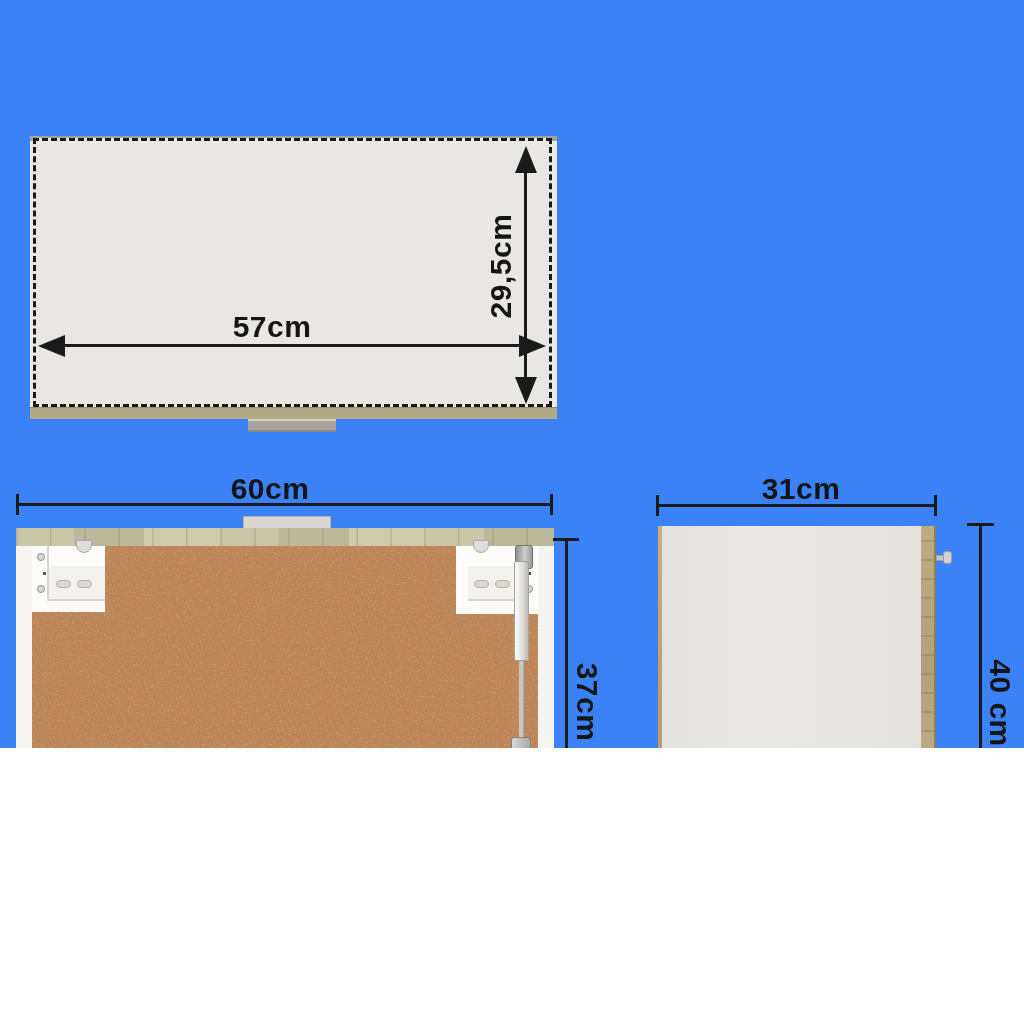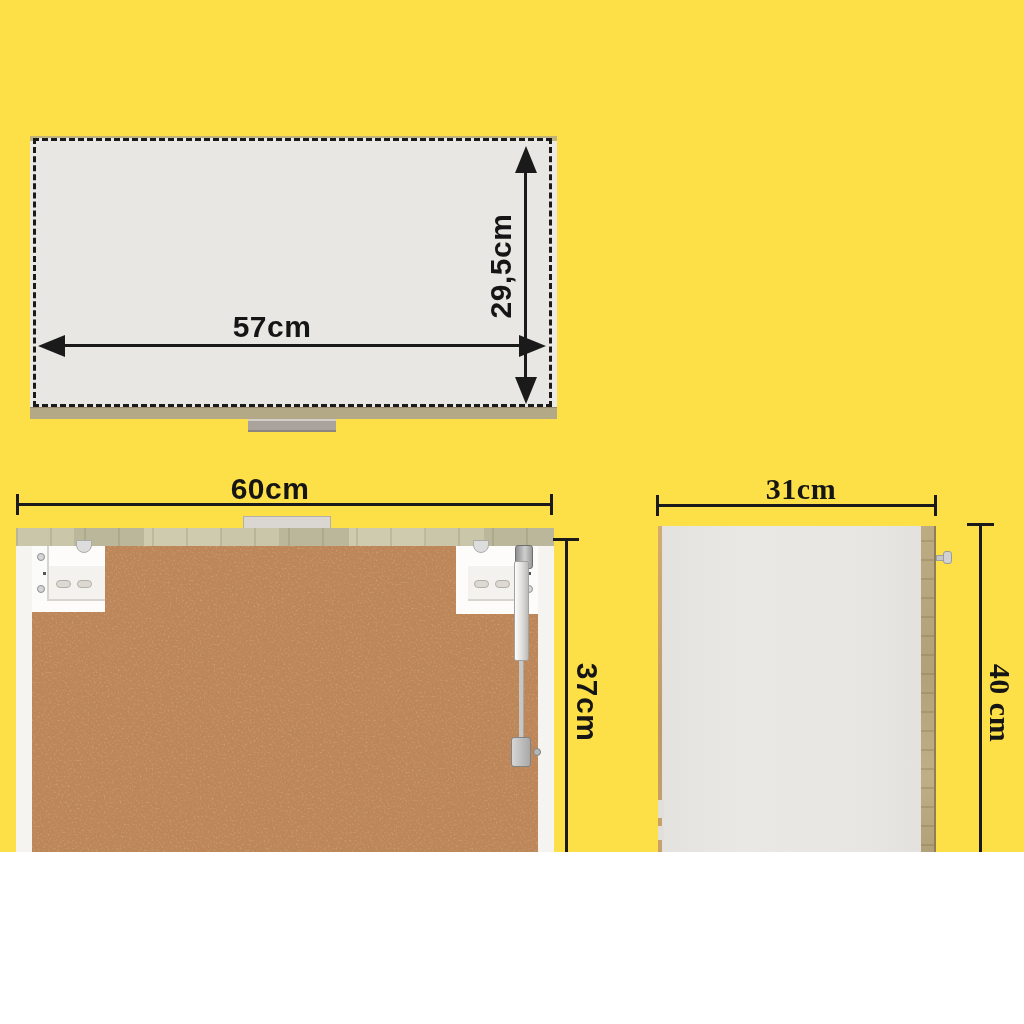--- a/index.html
+++ b/index.html
@@ -1,17 +1,17 @@
 <!DOCTYPE html>
 <html><head>
 <meta charset="utf-8">
 <style>
   html,body{margin:0;padding:0;background:#ffffff;}
   .canvas{
-    position:relative;width:1024px;height:852px;background:#fde047;overflow:hidden;
+    position:relative;width:1024px;height:748px;background:#3b82f6;overflow:hidden;
     font-family:"Liberation Sans","DejaVu Sans",sans-serif;
   }
   .abs{position:absolute;}
   
   .dim{background:#1a1a1a;}
   .dim-label{
     position:absolute;font-weight:700;font-size:30px;line-height:32px;color:#151515;
     white-space:nowrap;letter-spacing:0.5px;
   }
   .lab-c{transform:translate(-50%,-50%);}
@@ -128,21 +128,21 @@
       <div class="abs" style="left:495px;top:209px;width:20px;height:30px;background:linear-gradient(90deg,#d6d6d6,#a8a8a8);border:1px solid #828282;border-radius:3px;box-sizing:border-box;"></div>
       <div class="abs" style="left:517px;top:220px;width:8px;height:8px;border-radius:50%;background:#b5b5b5;border:1px solid #808080;box-sizing:border-box;"></div>
     </div>
 
     <div class="abs dim" style="left:553px;top:78px;width:26px;height:3px;"></div>
     <div class="abs dim" style="left:553px;top:399px;width:26px;height:3px;"></div>
     <div class="abs dim" style="left:565px;top:78px;width:3px;height:324px;"></div>
     <div class="dim-label lab-cw" style="left:587px;top:242px;">37cm</div>
   </div>
 
-  <div class="abs" style="left:0;top:460px;width:1024px;height:564px;font-family:Liberation Serif, serif;">
+  <div class="abs" style="left:0;top:460px;width:1024px;height:564px;">
 
     <div class="abs dim" style="left:656px;top:35px;width:3px;height:21px;"></div>
     <div class="abs dim" style="left:934px;top:35px;width:3px;height:21px;"></div>
     <div class="abs dim" style="left:656px;top:44px;width:281px;height:3px;"></div>
     <div class="dim-label lab-c" style="left:801px;top:29px;">31cm</div>
 
     <div class="abs" style="left:658px;top:66px;width:278px;height:358px;background:linear-gradient(90deg,#e4e2df,#eae8e5 30%,#e8e6e3 75%,#e2e0dd);">
       <div class="abs" style="left:0;top:0;width:4px;height:358px;background:linear-gradient(180deg,#d3ab74,#c09a66 55%,#caa36e);"></div>
       <div class="abs" style="left:0;top:274px;width:6px;height:18px;background:#e2dfda;"></div>
       <div class="abs" style="left:0;top:300px;width:6px;height:14px;background:#e2dfda;"></div>

